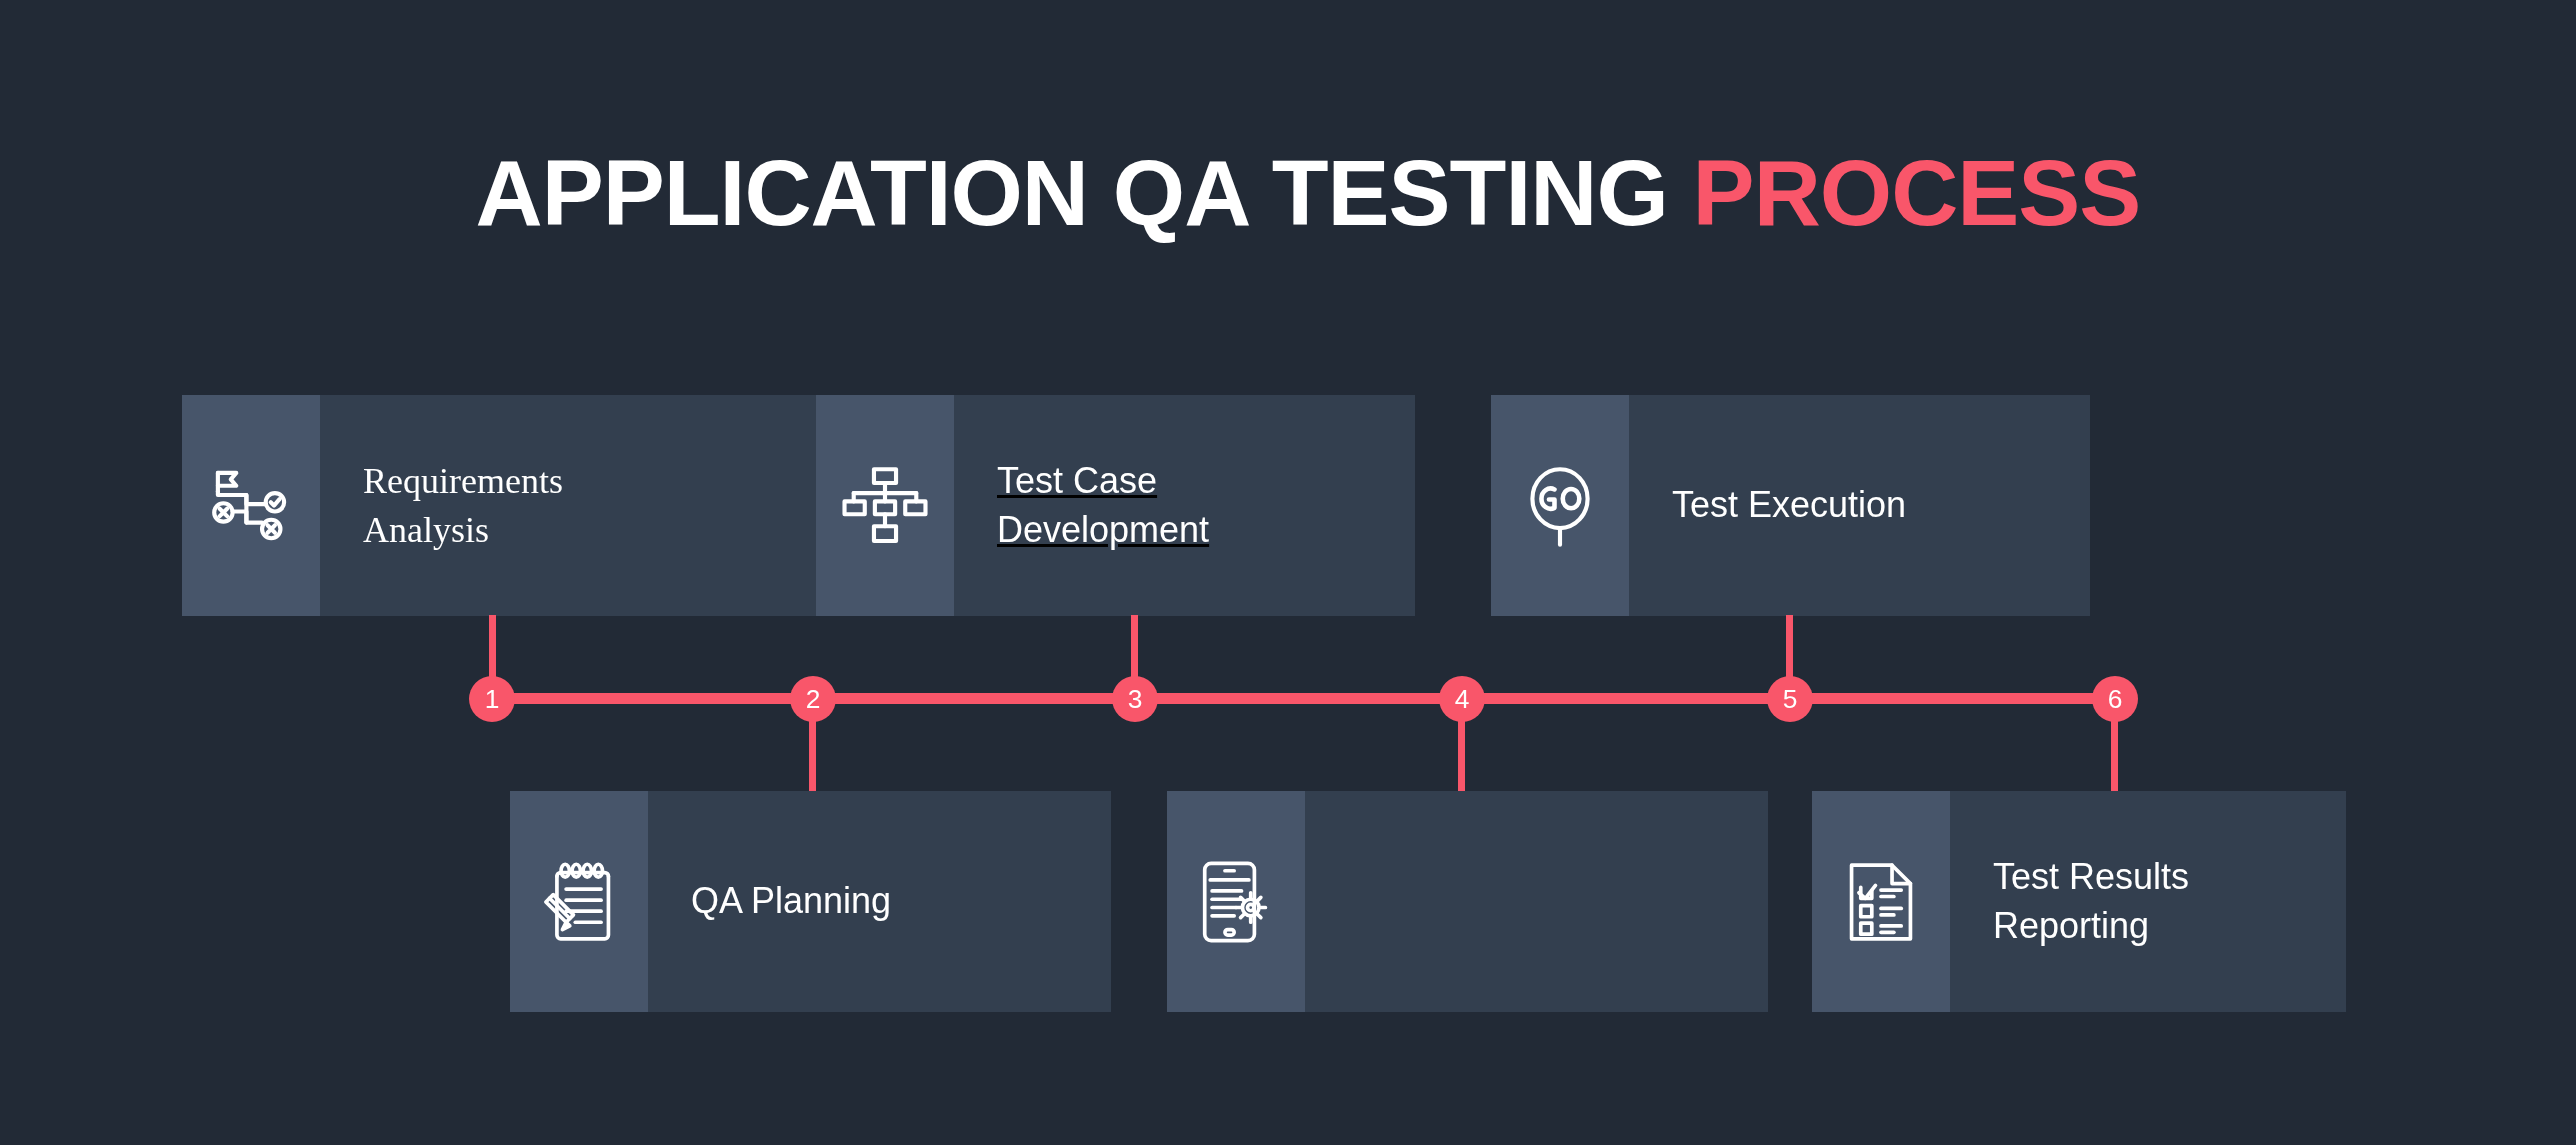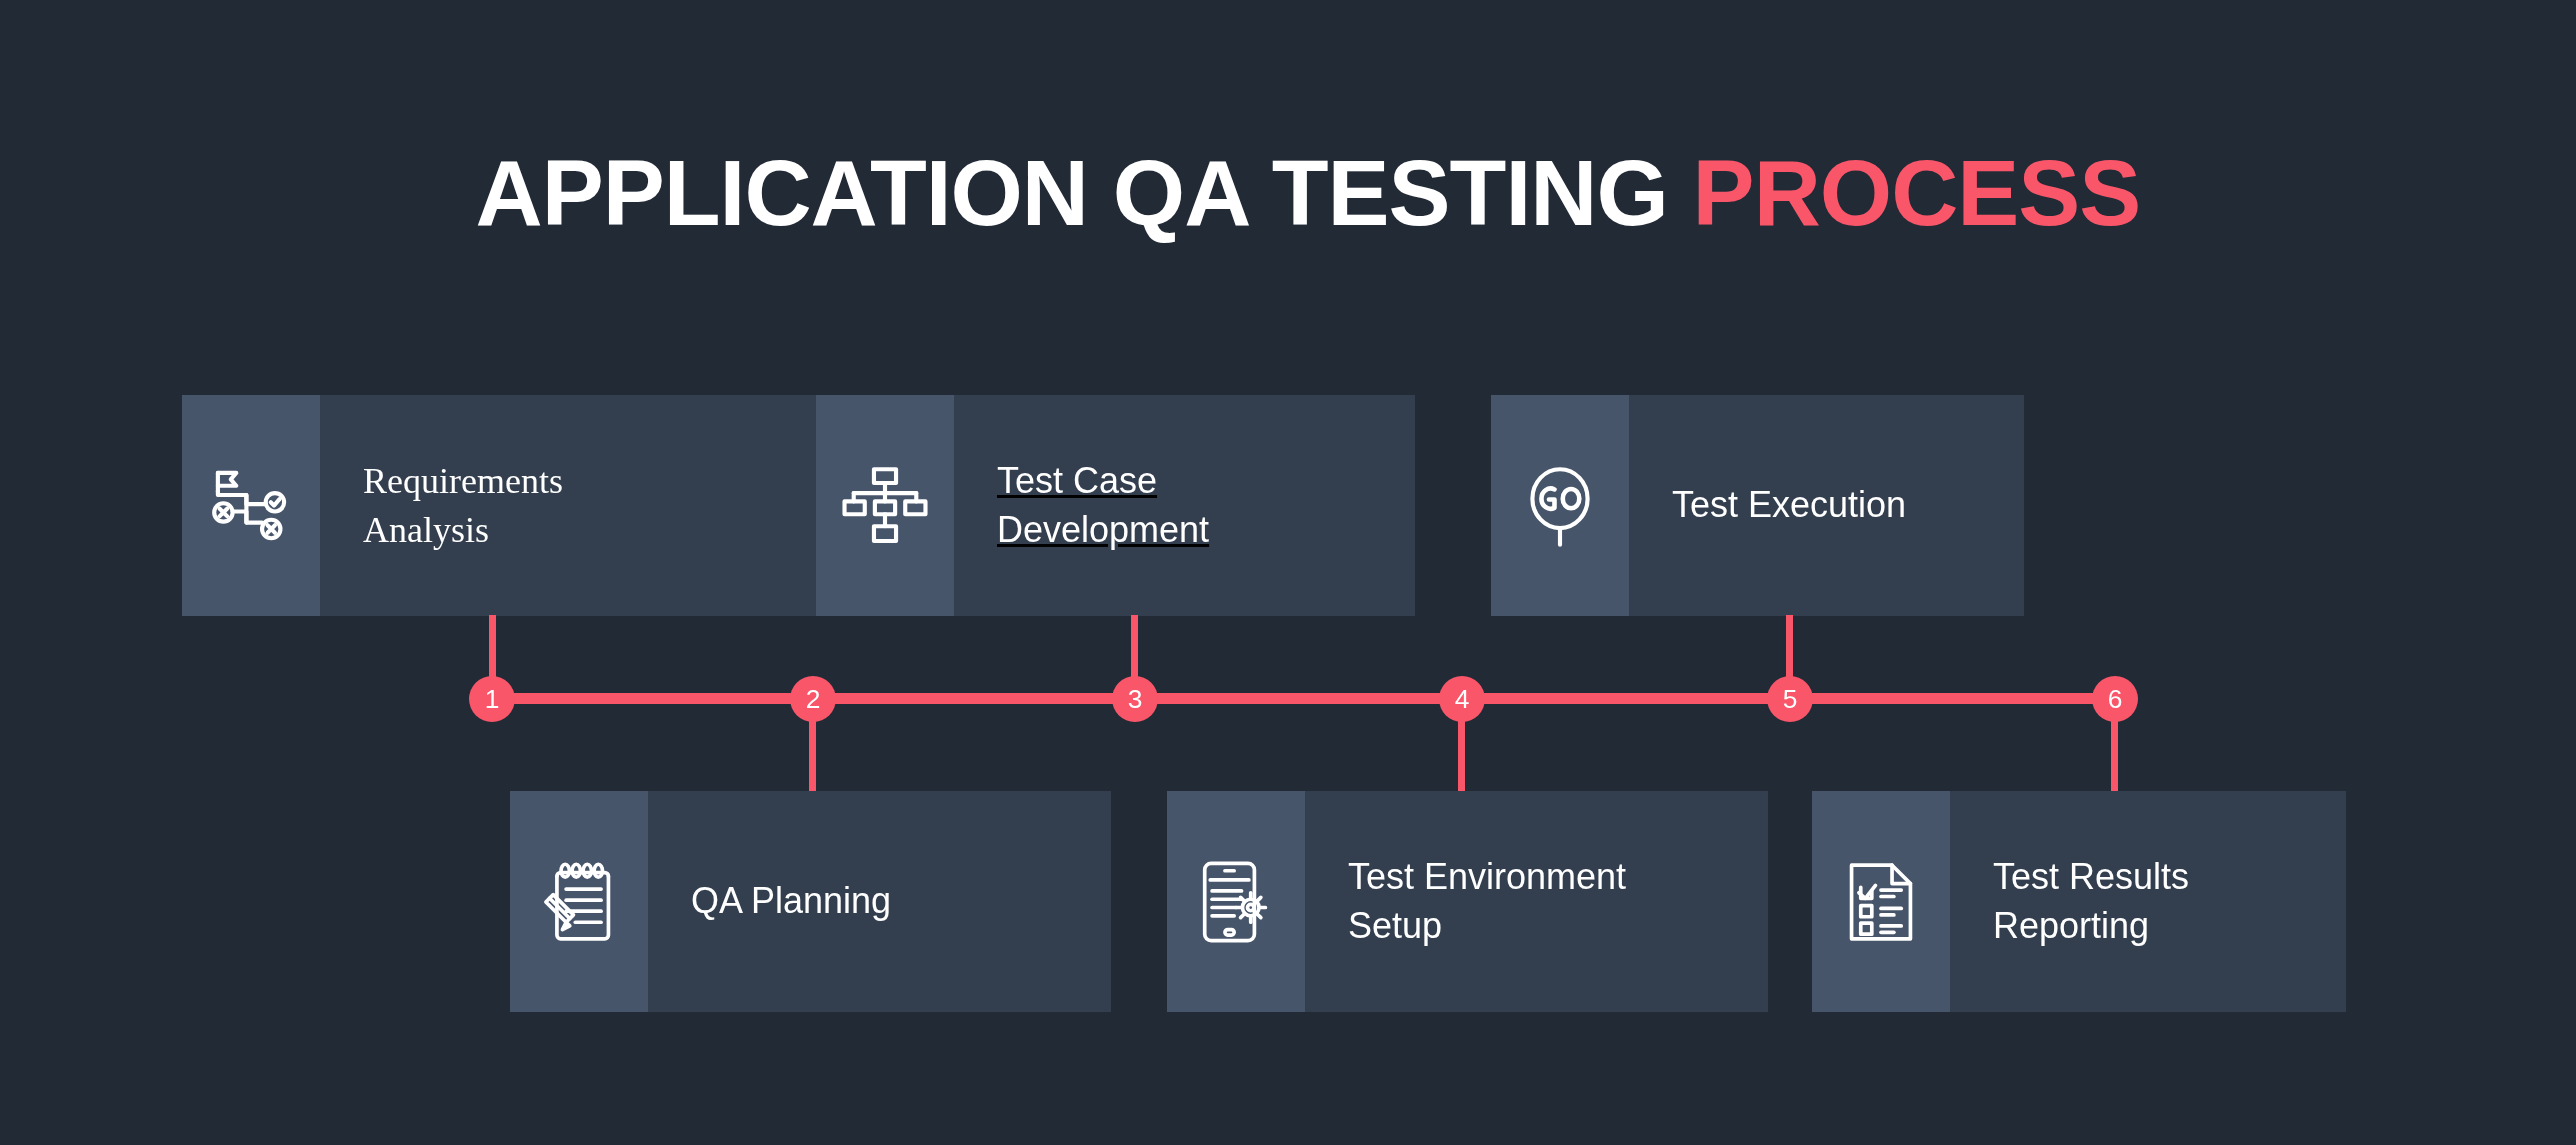--- a/index.html
+++ b/index.html
@@ -72,21 +72,21 @@
     font-size: 36px;
     line-height: 1.34;
     font-weight: normal;
     white-space: pre-line;
   }
 
   
   .card.row-top { top: 395px; }
   .card.c1 { left: 182px;  width: 643px; font-family: Liberation Serif, serif; }
   .card.c2 { left: 816px;  width: 599px; text-decoration: underline; }
-  .card.c3 { left: 1491px; width: 533px; }
+  .card.c3 { left: 1491px; width: 599px; }
 
   
   .card.row-bottom { top: 791px; }
   .card.c4 { left: 510px;  width: 601px; text-align: right; }
   .card.c5 { left: 1167px; width: 601px; }
   .card.c6 { left: 1812px; width: 534px; }
 
   
   .timeline {
     position: absolute;
@@ -242,24 +242,20 @@
         <path d="M24 47 L56 47"></path>
         <path d="M24 56 L50 56"></path>
         <path d="M24 65 L48 65"></path>
 
         <circle cx="66" cy="56" r="9"></circle>
         <circle cx="66" cy="56" r="3.5"></circle>
         <path d="M66 40 L66 46 M66 66 L66 72 M50 56 L56 56 M76 56 L82 56"></path>
         <path d="M55 45 L59 49 M73 63 L77 67 M77 45 L73 49 M59 63 L55 67"></path>
       </svg>
     </div>
-    <div class="card-body">
-      <span class="card-label">Test Environment
-Setup</span>
-    </div>
   </div>
 
   <div class="card row-bottom c6">
     <div class="card-icon">
       <svg viewBox="0 0 100 100" fill="none" stroke="#ffffff" stroke-width="4" stroke-linecap="round" stroke-linejoin="round">
 
         <path d="M18 10 L62 10 L82 30 L82 90 L18 90 Z"></path>
         <path d="M62 10 L62 30 L82 30"></path>
 
         <path d="M28 34 L28 46 L40 46 L40 38"></path>

